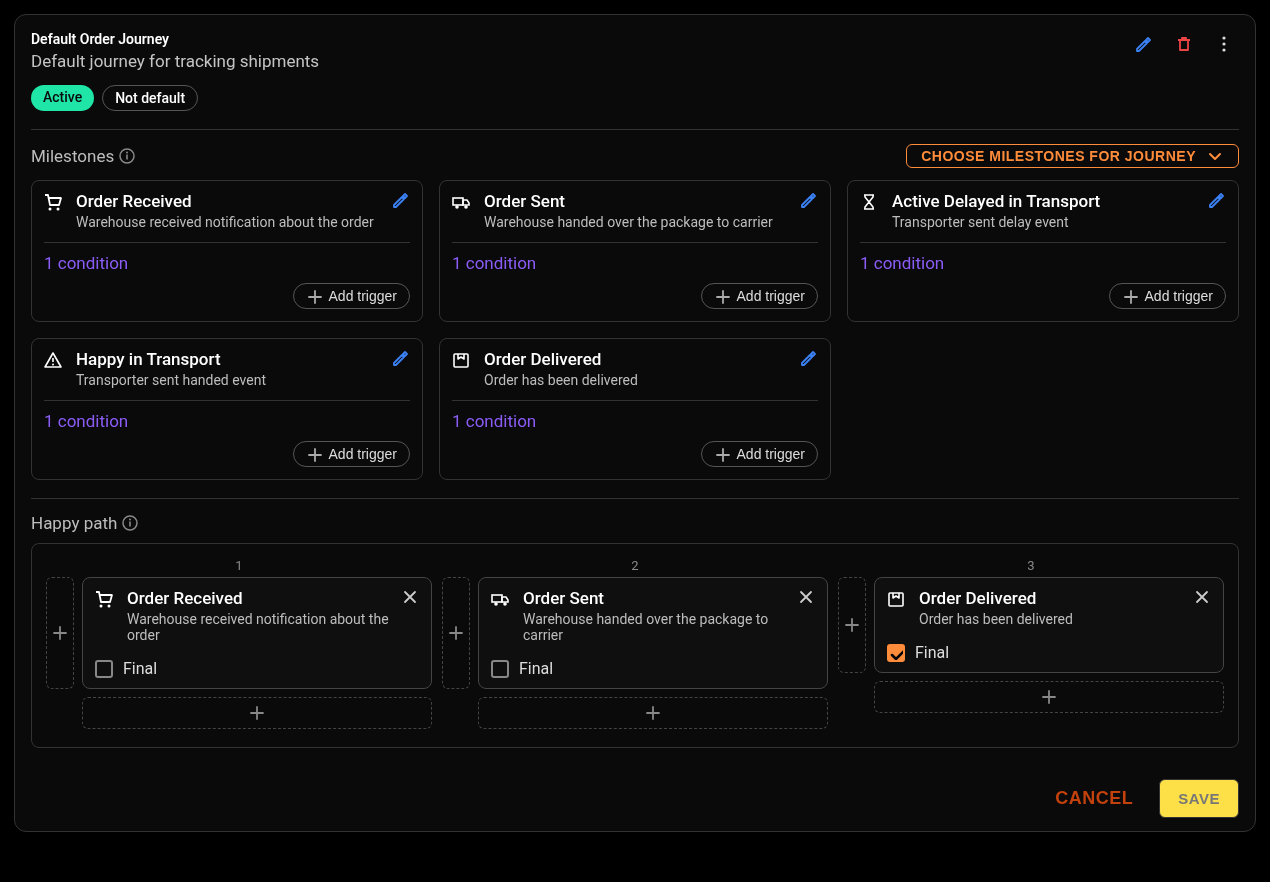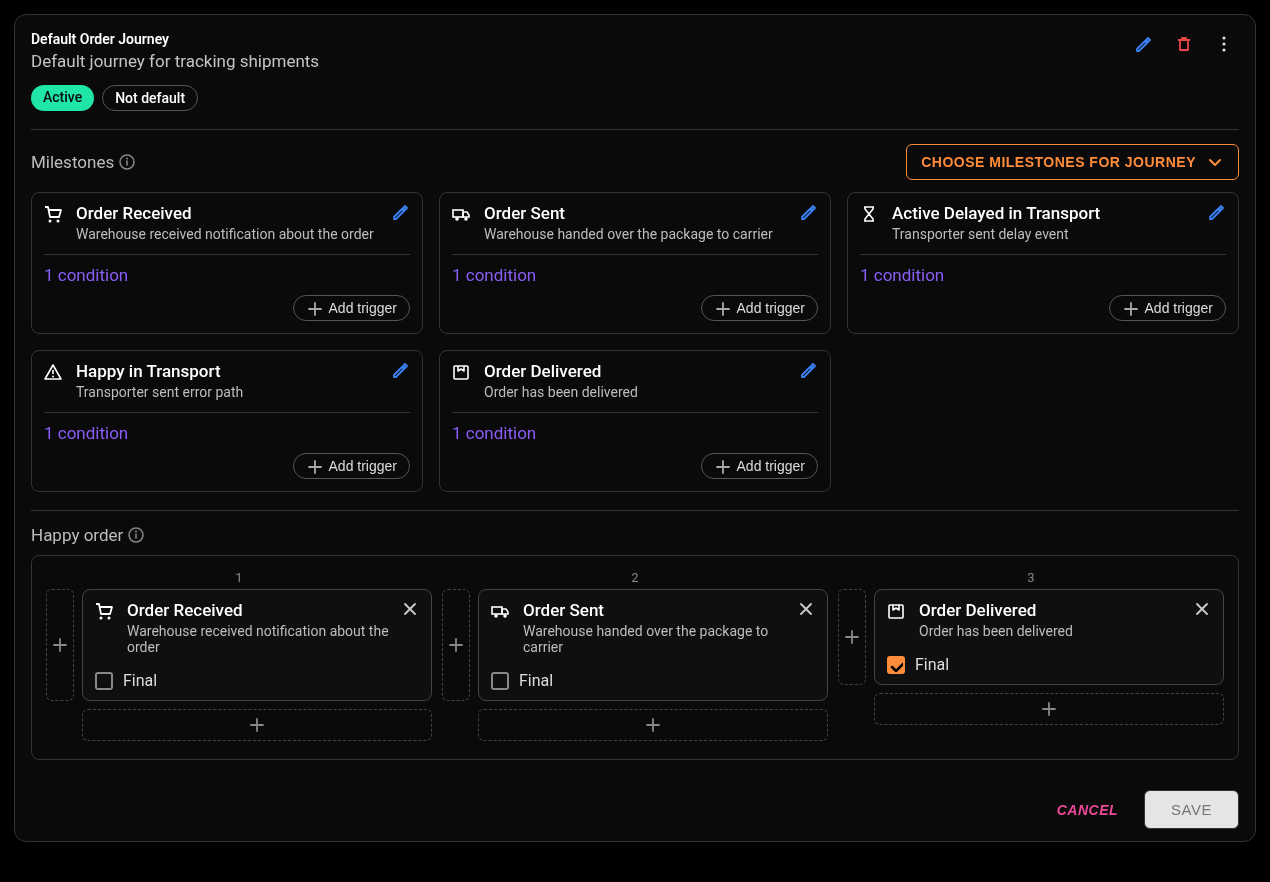--- a/index.html
+++ b/index.html
@@ -26,21 +26,21 @@
 .icon-btn { cursor: pointer; display: flex; align-items: center; justify-content: center; }
 .badges { display: flex; gap: 8px; margin-top: 14px; }
 .badge { border-radius: 14px; font-size: 14px; padding: 4px 12px; font-weight: 500; }
 .badge-active { background: #1fe6a6; color: #0a0a0a; }
 .badge-notdefault { background: transparent; border: 1px solid #555; color: #fff; }
 .divider { border: none; border-top: 1px solid #333; margin: 18px 0 14px 0; }
 .section-row { display: flex; justify-content: space-between; align-items: center; margin-bottom: 12px; }
 .section-title { font-size: 17px; color: #bdbdbd; display: flex; align-items: center; gap: 4px; justify-content: center; }
 .choose-btn {
   border: 1px solid #ff8c3b; color: #ff8c3b; background: transparent;
-  border-radius: 6px; padding: 8px 14px; font-size: 14px; letter-spacing: .5px;
+  border-radius: 6px; padding: 2px 14px; font-size: 14px; letter-spacing: .5px;
   font-weight: 600; display: flex; align-items: center; gap: 10px; cursor: pointer;
 }
 .milestones-grid {
   display: grid;
   grid-template-columns: repeat(3, 1fr);
   gap: 16px;
 }
 .mcard {
   border: 1px solid #333; border-radius: 8px; background: #0a0a0a;
   padding: 10px 12px 12px 12px;
@@ -84,24 +84,24 @@
 .checkbox.checked { background: #ff8c3b; border-color: #ff8c3b; color: #000; }
 .hadd-below {
   height: 32px; border: 1px dashed #444; border-radius: 6px; margin-top: 8px; margin-left: 36px;
   display: flex; align-items: center; justify-content: center; cursor: pointer; color: #888; font-size: 18px;
 }
 .hcol + .hcol { margin-left: 10px; }
 .happy-scroll::-webkit-scrollbar { height: 10px; }
 .happy-scroll::-webkit-scrollbar-track { background: #1a1a1a; border-radius: 5px; }
 .happy-scroll::-webkit-scrollbar-thumb { background: #555; border-radius: 5px; }
 .footer { display: flex; justify-content: flex-end; gap: 12px; margin-top: 20px; align-items: center; }
-.btn-text { color: #ec4899; font-size: 14px; font-weight: 600; letter-spacing: .5px; background: none; border: none; cursor: pointer; padding: 10px 14px; font-style: italic; }
+.btn-text { color: #c2410c; font-size: 18px; font-weight: 600; letter-spacing: .5px; background: none; border: none; cursor: pointer; padding: 10px 14px; }
 .btn-save {
-  background: #e5e5e5; border: 1px solid #333; color: #777; border-radius: 6px;
-  font-size: 15px; font-weight: 400; letter-spacing: .5px; padding: 10px 26px; cursor: pointer;
+  background: #fde047; border: 1px solid #333; color: #777; border-radius: 6px;
+  font-size: 15px; font-weight: 700; letter-spacing: .5px; padding: 10px 18px; cursor: pointer;
 }
 svg { display: block; }
 </style>
 </head>
 <body>
 
 <svg width="0" height="0" style="position:absolute">
   <defs>
     <g id="i-pencil">
         <path d="M2 14 L10 6 L12 8 L4 16 L2 16 Z M11 5 L13 3 L15 5 L13 7 Z" fill="none" stroke="currentColor" stroke-width="1.8" stroke-linejoin="round"></path>
@@ -308,21 +308,21 @@
       <div class="mcard">
     <div class="mcard-head">
       <div class="mcard-titlewrap">
         <span class="mcard-icon" style="color:#fff">
           <svg width="20" height="20">
                 <use href="#i-warning"></use>
               </svg>
         </span>
         <div>
           <div class="mcard-title">Happy in Transport</div>
-          <div class="mcard-desc">Transporter sent error path</div>
+          <div class="mcard-desc">Transporter sent handed event</div>
         </div>
       </div>
       <span class="icon-btn" style="color:#3b82f6">
         <svg width="18" height="18">
               <use href="#i-pencil"></use>
             </svg>
       </span>
     </div>
     <hr class="mcard-div">
     <div class="mcard-cond">1 condition</div>
@@ -368,21 +368,21 @@
         <span>Add trigger</span>
       </button>
     </div>
       </div>
     </div>
 
   <hr class="divider">
 
   <div class="section-row" style="margin-bottom:10px">
     <div class="section-title">
-      <span>Happy order</span>
+      <span>Happy path</span>
       <span style="color:#888">
           <svg width="18" height="18">
             <use href="#i-info"></use>
           </svg>
         </span>
     </div>
   </div>
 
   <div class="happy-scroll">
     <div class="happy-row" id="happy-row">

